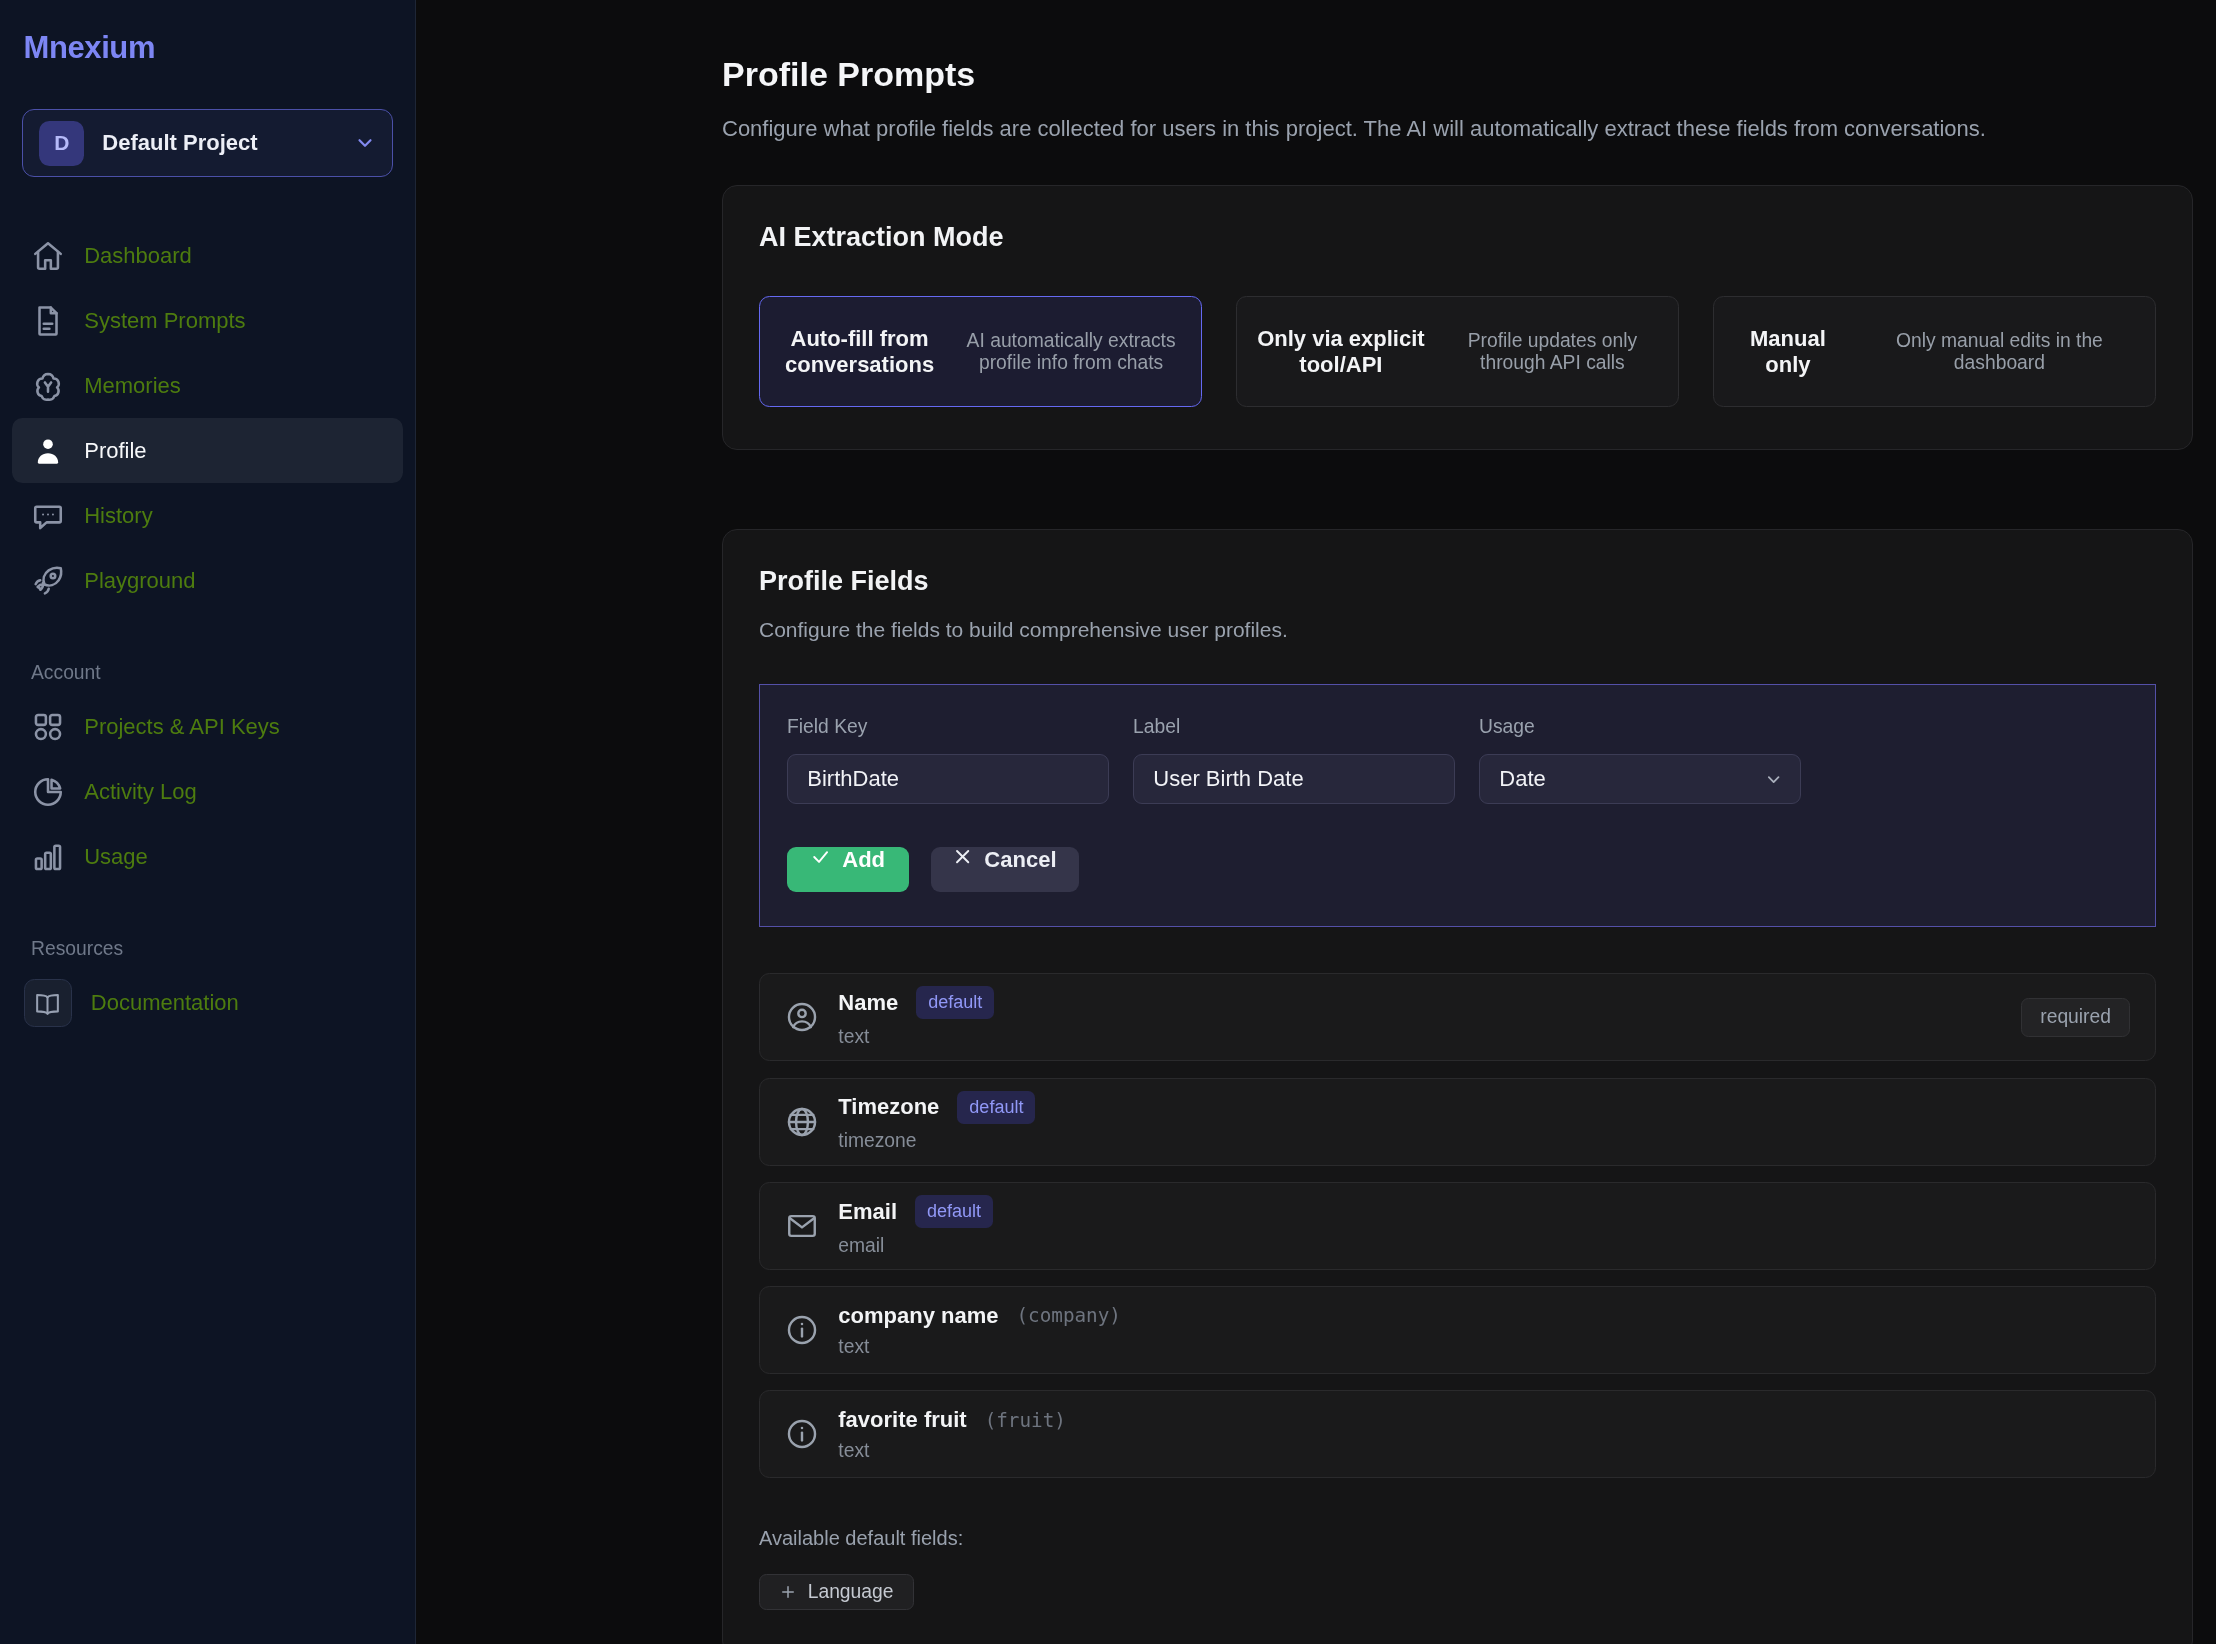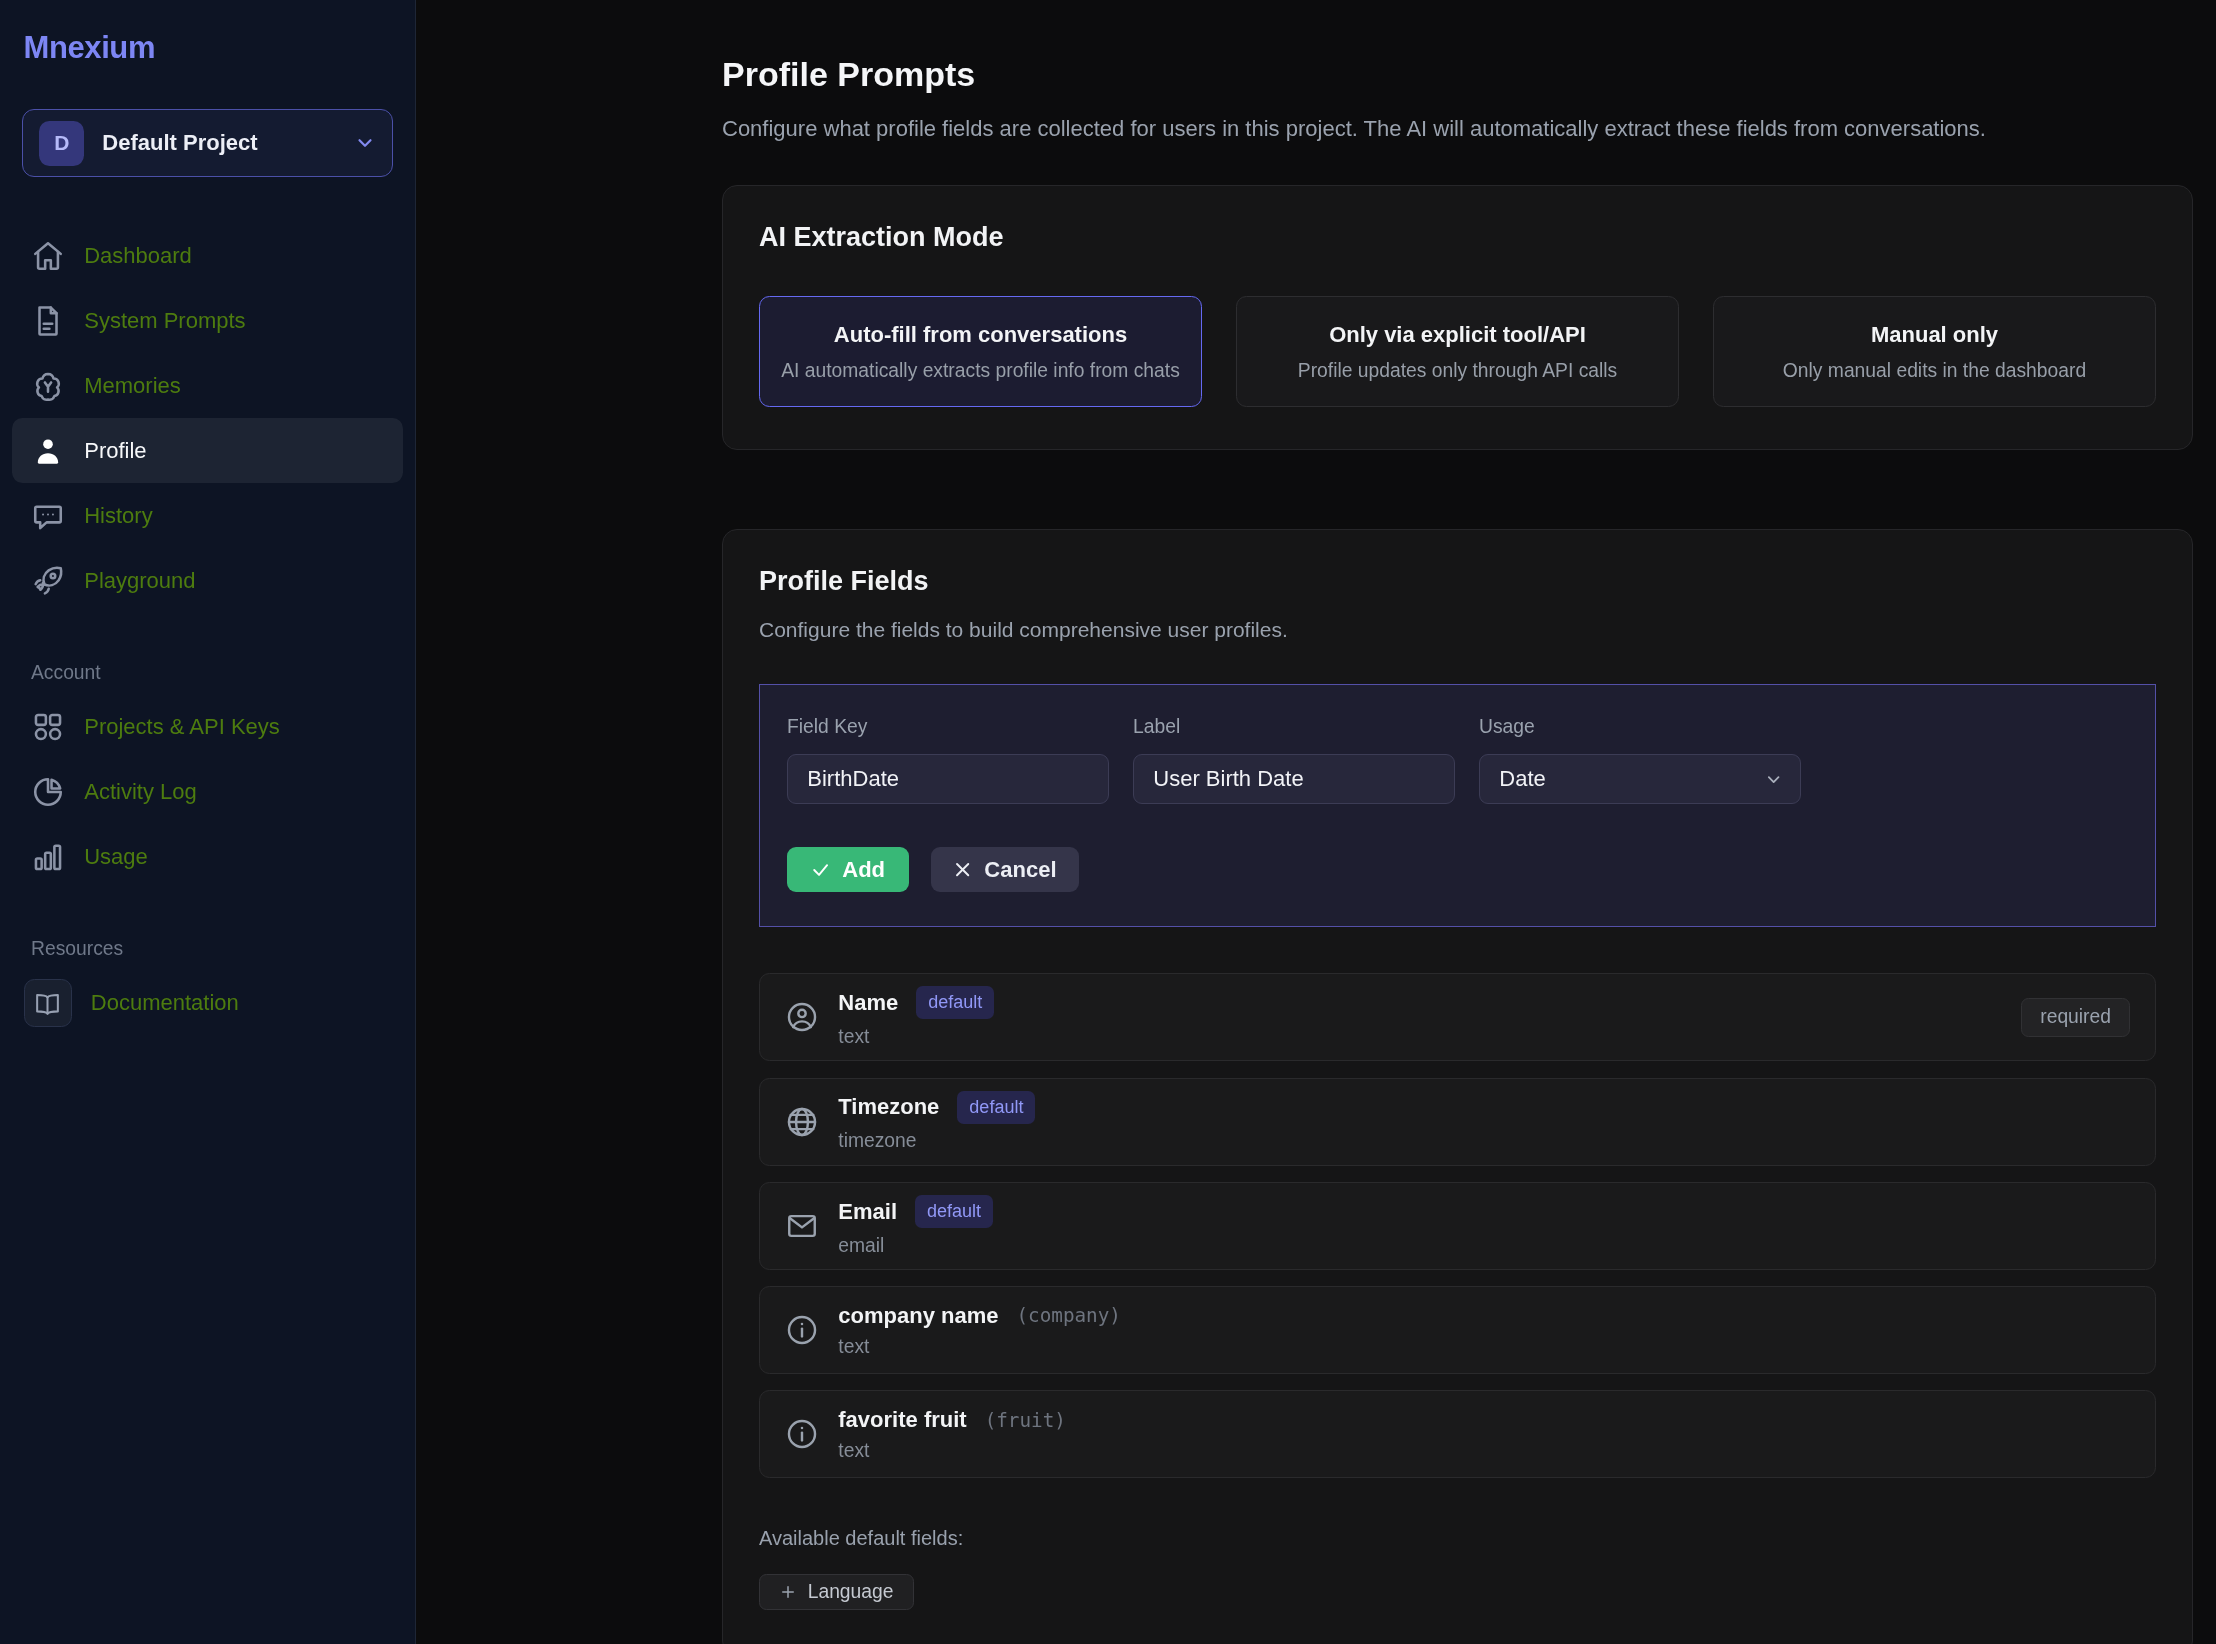--- a/index.html
+++ b/index.html
@@ -67,21 +67,21 @@
     background:#151516; border:1.5px solid #262629; border-radius:15px;
     width:100%;
   }
   .card-extraction { margin-top:43px; padding:36px 36px 42px; }
   .card-title { font-size:27px; font-weight:600; color:#f2f3f5; }
 
   .modes { display:flex; gap:34px; margin-top:43px; }
   .mode {
     flex:1; height:111px; border-radius:10.4px;
     background:#19191b; border:1.5px solid #2d2d30;
-    display:flex; flex-direction:column; align-items:center; justify-content:center; gap:12px;
+    display:flex; flex-direction:row; align-items:center; justify-content:center; gap:12px;
     cursor:pointer; padding:0 15px; text-align:center;
   }
   .mode.selected { background:#1c1c31; border-color:#6569f2; }
   .mode-title { font-size:22px; font-weight:600; color:#f3f4f6; }
   .mode-desc { font-size:19.3px; color:#989fa9; }
 
   .card-fields { margin-top:79px; padding:36px 36px 45px; }
   .fields-desc { margin-top:21px; font-size:21px; color:#9aa2ae; }
 
   .add-form {
@@ -97,21 +97,21 @@
     font-family:"Liberation Sans", sans-serif; outline:none;
   }
   .tselect {
     width:322px; height:50px; background:#27273b; border:1.5px solid #3c3c55;
     border-radius:9px; color:#f2f3f7; font-size:22px; padding:0 16.3px 0 19.3px;
     display:flex; align-items:center; justify-content:space-between; cursor:pointer;
   }
   .tselect .chevsm { width:19.3px; height:19.3px; color:#aab0bd; }
   .form-actions { margin-top:43px; display:flex; gap:22px; }
   .btn { border:none; border-radius:9px; font-size:22px; font-weight:600;
-    display:inline-flex; align-items:center; gap:12px; cursor:pointer;
+    display:inline-flex; align-items:flex-start; gap:12px; cursor:pointer;
     font-family:"Liberation Sans", sans-serif; }
   .btn svg { width:19.3px; height:19.3px; }
   .btn-add { height:45px; padding:0 24px; background:#38b877; color:#ffffff; }
   .btn-cancel { height:45px; padding:0 22px; background:#35354a; color:#eceef4; }
 
   .rows { margin-top:46px; display:flex; flex-direction:column; gap:16.3px; }
   .frow {
     height:88px; background:#1a1a1b; border:1.5px solid #2a2a2c; border-radius:10.4px;
     display:flex; align-items:center; padding:0 25px;
   }

